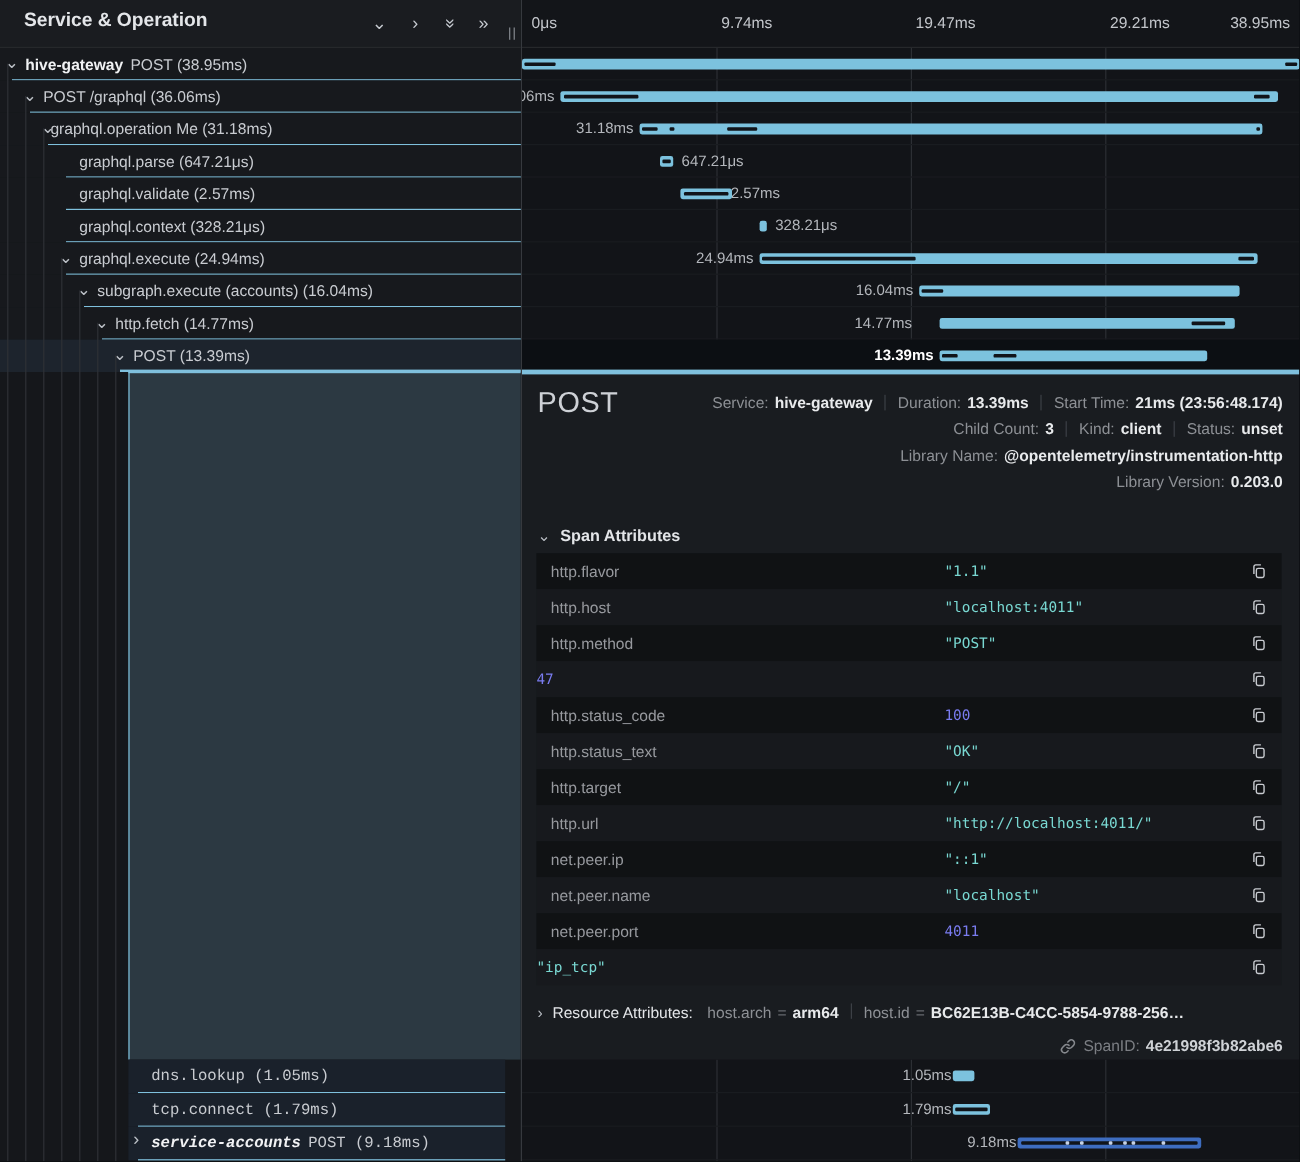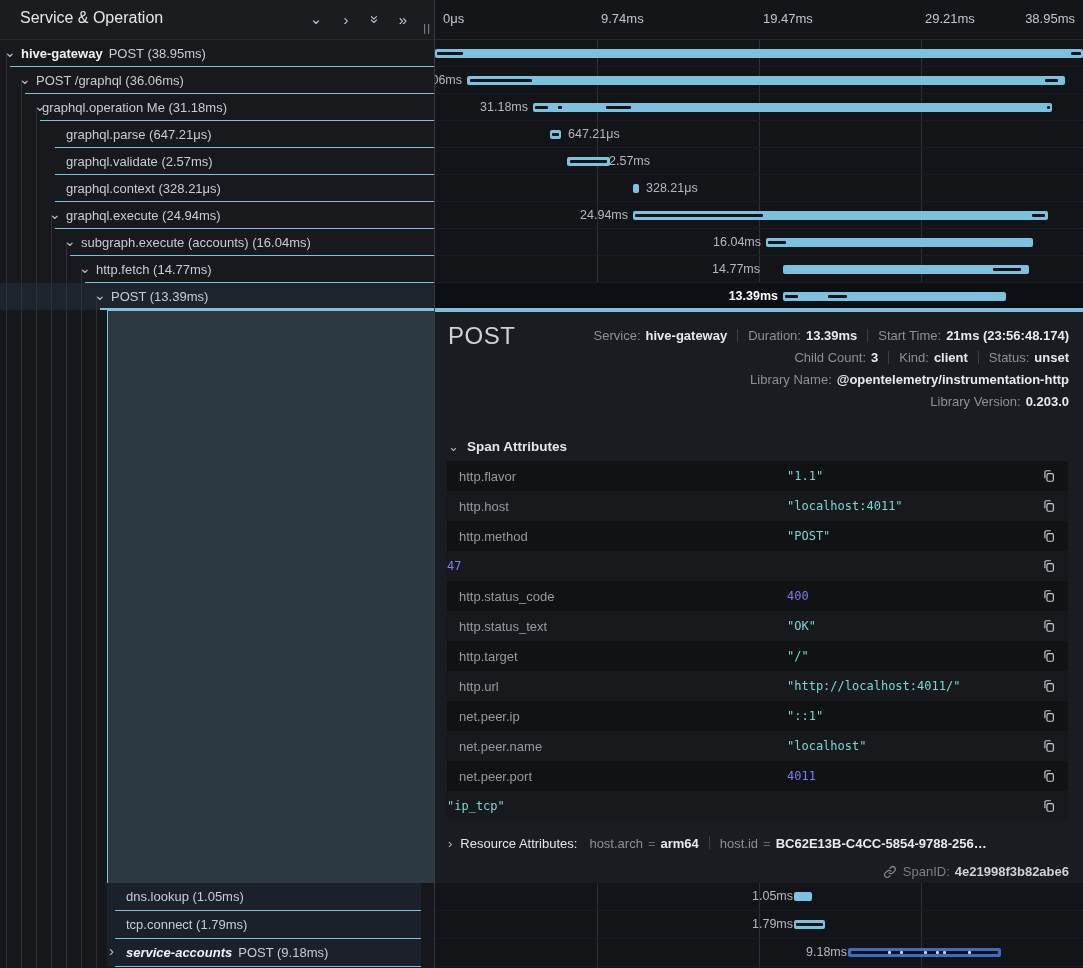--- a/index.html
+++ b/index.html
@@ -3,28 +3,28 @@
 <meta charset="utf-8">
 <style>
   html,body{margin:0;padding:0;background:#0e0f12;}
   #app{position:relative;width:1083px;height:968px;background:#131519;overflow:hidden;
        font-family:"Liberation Sans",sans-serif;color:#c9ccd1;font-size:13px;}
   
   #name-col{position:absolute;left:0;top:0;width:435px;height:968px;background:#15171b;
             border-right:1px solid #36393e;box-sizing:border-box;overflow:hidden;}
   #name-header{position:absolute;left:0;top:0;width:435px;height:40px;background:#1a1c20;
                border-bottom:1px solid #26282b;box-sizing:border-box;}
-  #name-header .title{position:absolute;left:20px;top:9px;font-size:16px;font-weight:400;color:#e4e6e9;}
+  #name-header .title{position:absolute;left:20px;top:9px;font-size:16px;font-weight:700;color:#e4e6e9;}
   .hicon{position:absolute;top:8px;width:22px;height:22px;color:#c6cad0;font-size:15px;
          display:flex;align-items:center;justify-content:center;cursor:pointer;}
   .hicon.rot span{display:inline-block;transform:rotate(90deg);}
   #grip{position:absolute;right:4px;top:22px;color:#8d9197;font-size:11px;letter-spacing:1px;cursor:col-resize;}
   .guide{position:absolute;width:1px;background:#2e3136;pointer-events:none;}
   #name-rows-top{position:absolute;left:0;top:40px;width:435px;}
-  #name-rows-bottom{position:absolute;left:0;top:883px;width:421px;}
+  #name-rows-bottom{position:absolute;left:0;top:883px;width:421px;font-family:Liberation Mono, monospace;}
   .nrow{position:relative;height:27px;background:#17191d;cursor:pointer;}
   #name-rows-bottom .nrow{height:28px;background:transparent;}
   .nrow.sel{background:#1d242d;}
   .hlbg{position:absolute;left:107px;right:0;top:0;bottom:0;background:#1a212b;}
   .chev{position:absolute;top:0;line-height:25px;color:#bcc0c6;font-size:14px;}
   .chev.cr{font-size:15px;line-height:24px;}
   .ntext{position:absolute;top:0;line-height:27px;white-space:nowrap;color:#c9ccd1;}
   #name-rows-bottom .ntext{line-height:28px;}
   .svc{color:#f1f2f4;font-weight:700;font-style:normal;margin-right:6px;}
   .svc.it{font-style:italic;}
@@ -359,21 +359,21 @@
             <span class="aval number">47</span>
             <button class="copy-btn">
               <svg width="14" height="14" viewBox="0 0 24 24" fill="none" stroke="#c9ccd1" stroke-width="2" stroke-linejoin="round">
                 <rect x="8.5" y="8" width="11" height="13" rx="2.5"></rect>
                 <path d="M5 16V5.5A2.5 2.5 0 0 1 7.5 3H15"></path>
               </svg>
             </button>
           </div>
           <div class="arow">
             <span class="akey">http.status_code</span>
-            <span class="aval number">400</span>
+            <span class="aval number">100</span>
             <button class="copy-btn">
               <svg width="14" height="14" viewBox="0 0 24 24" fill="none" stroke="#c9ccd1" stroke-width="2" stroke-linejoin="round">
                 <rect x="8.5" y="8" width="11" height="13" rx="2.5"></rect>
                 <path d="M5 16V5.5A2.5 2.5 0 0 1 7.5 3H15"></path>
               </svg>
             </button>
           </div>
           <div class="arow">
             <span class="akey">http.status_text</span>
             <span class="aval string">"OK"</span>

